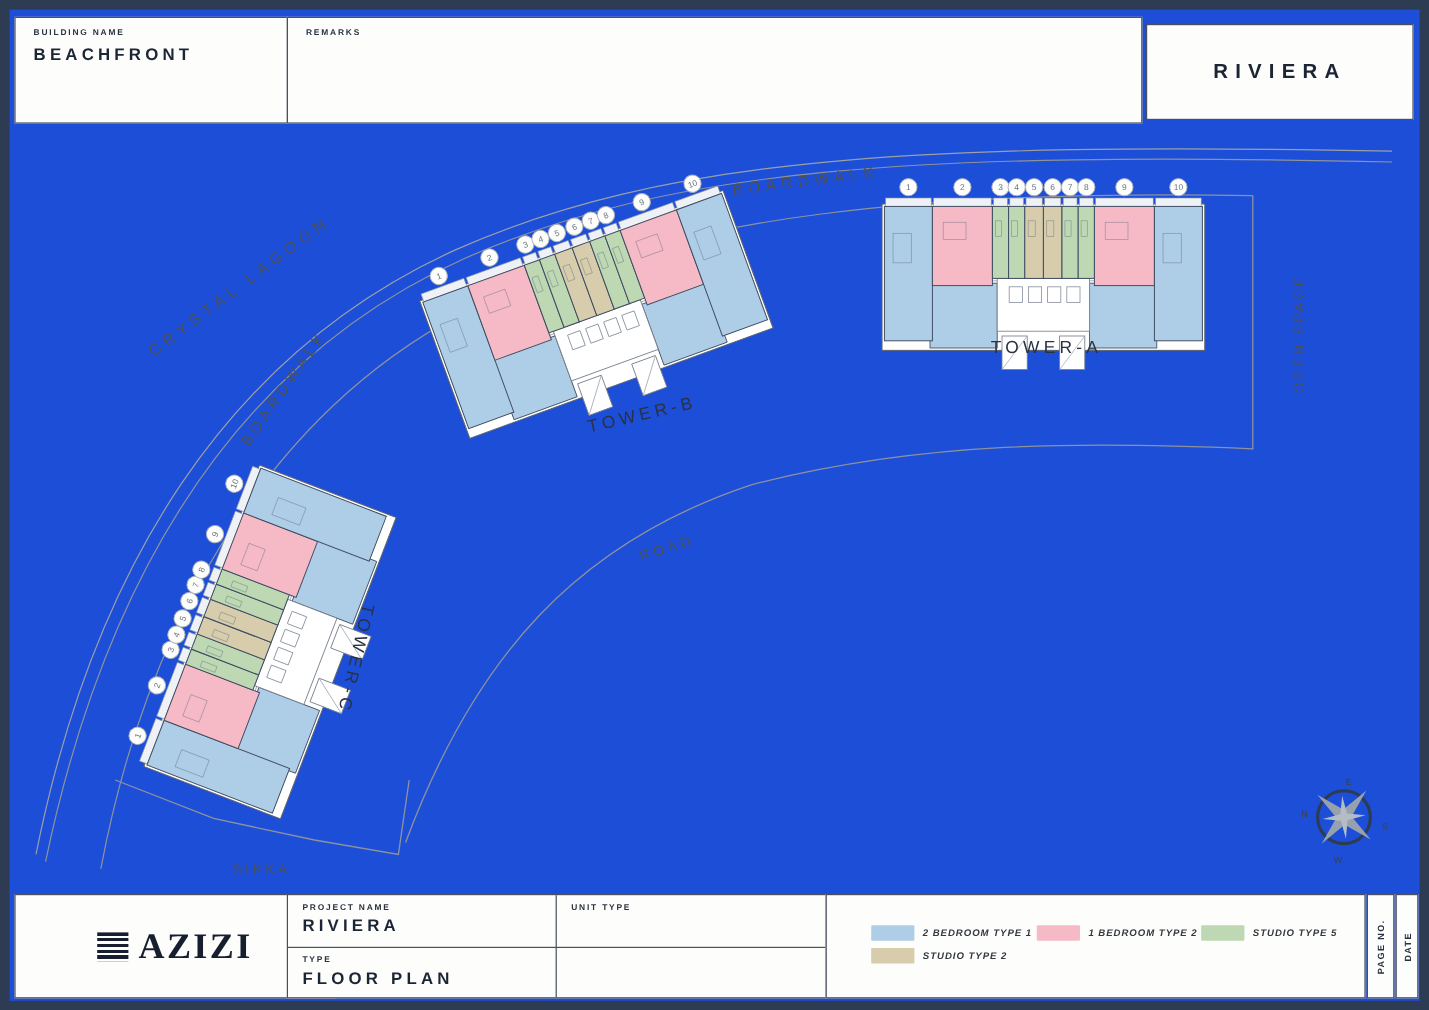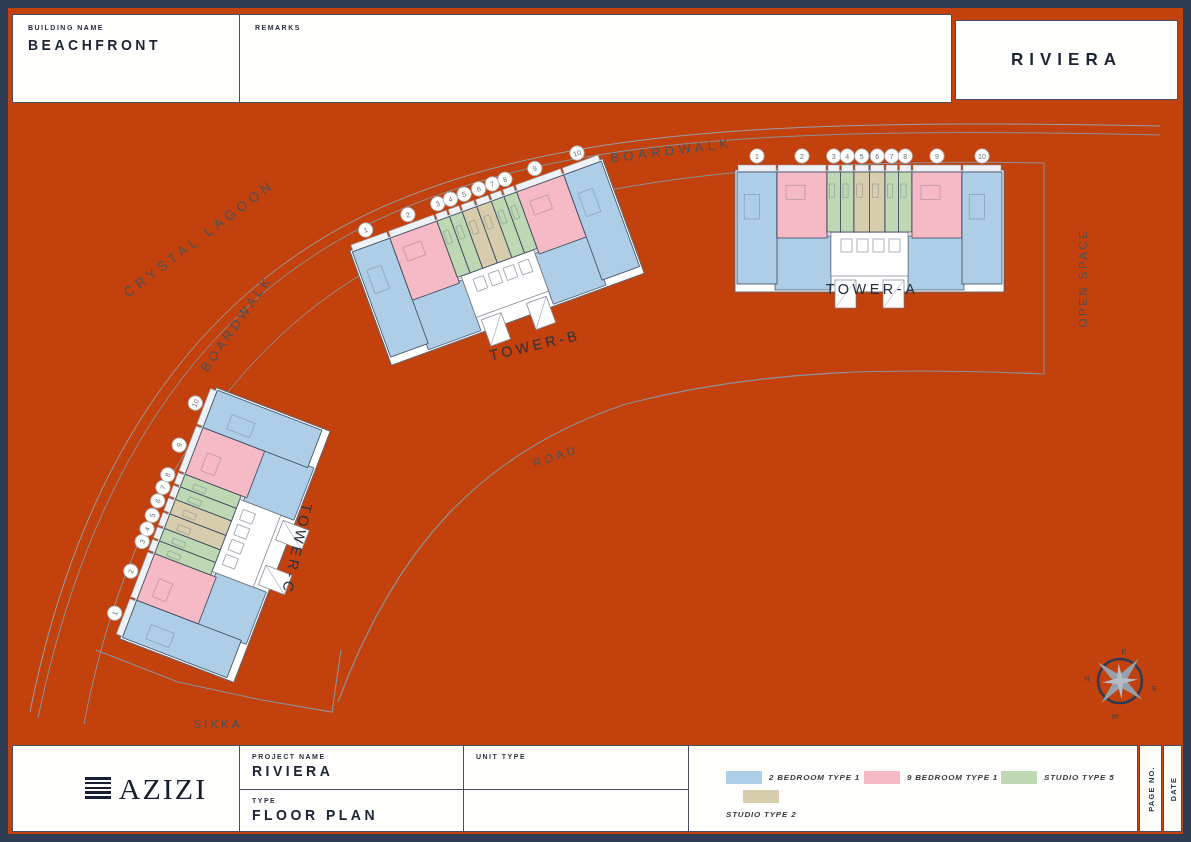--- a/index.html
+++ b/index.html
@@ -1,17 +1,17 @@
 <!DOCTYPE html>
 <html><head>
 <meta charset="utf-8">
 <style>
   html,body{margin:0;padding:0;}
   body{width:1191px;height:842px;font-family:"Liberation Sans",sans-serif;background:#2d3c53;position:relative;}
-  .page{position:absolute;left:8px;top:8px;right:8px;bottom:8px;background:#c2410c;overflow:hidden;}
+  .page{position:absolute;left:8px;top:8px;right:8px;bottom:8px;background:#1d4ed8;overflow:hidden;}
   .box{position:absolute;border:1px solid #474f60;background:#fdfdfb;box-sizing:border-box;}
   .tiny-label{font-size:7px;font-weight:bold;letter-spacing:1.5px;color:#2a3242;}
   .big-value{font-size:14px;letter-spacing:3.5px;color:#1c2535;font-weight:600;margin-top:6px;}
   .riviera-title{display:flex;align-items:center;justify-content:center;font-size:17px;letter-spacing:6px;color:#1c2535;font-weight:600;}
   .cell{position:absolute;box-sizing:border-box;padding:7px 0 0 12px;}
   .legend-item{position:absolute;display:flex;align-items:center;gap:7px;text-align:center;}
   .legend-swatch{width:36px;height:13px;border-radius:1px;}
   .legend-text{font-size:8px;font-weight:bold;font-style:italic;letter-spacing:0.8px;color:#33393f;}
   .vcol{position:absolute;border:1px solid #474f60;background:#fdfdfb;box-sizing:border-box;}
   .vtext{position:absolute;left:50%;top:50%;transform:translate(-50%,-50%) rotate(-90deg);white-space:nowrap;font-size:7.5px;font-weight:bold;letter-spacing:1.2px;color:#2a3242;}
@@ -257,21 +257,21 @@
       <circle cx="1120" cy="681" r="22" fill="none" stroke="#2d3c53" stroke-width="2.6"></circle>
       <path transform="translate(1120,681) rotate(40)" d="M0,-29 L4.5,-4.5 L29,0 L4.5,4.5 L0,29 L-4.5,4.5 L-29,0 L-4.5,-4.5 Z" fill="#97a1ad"></path>
       <path transform="translate(1120,681) rotate(85) scale(0.62)" d="M0,-29 L4.5,-4.5 L29,0 L4.5,4.5 L0,29 L-4.5,4.5 L-29,0 L-4.5,-4.5 Z" fill="#b4bcc6"></path>
       <text x="1124" y="654" text-anchor="middle" font-size="7.5" fill="#3a414b">E</text>
       <text x="1087" y="681" text-anchor="middle" font-size="7.5" fill="#3a414b">N</text>
       <text x="1154" y="691" text-anchor="middle" font-size="7.5" fill="#3a414b">S</text>
       <text x="1115" y="719" text-anchor="middle" font-size="7.5" fill="#3a414b">W</text>
     </g>
   </svg>
 
-  <div class="box" style="left:4px;top:737px;width:268px;height:87px;">
+  <div class="box" style="left:4px;top:737px;width:268px;height:87px;font-weight:bold;">
     <div class="azizi-wrap">
       <div class="azizi-bars"></div>
       <div class="azizi-word">AZIZI</div>
     </div>
   </div>
 
   <div class="box" style="left:231px;top:737px;width:450px;height:87px;">
     <div style="position:absolute;left:223px;top:0;bottom:0;width:1px;background:#474f60;"></div>
     <div style="position:absolute;left:0;right:0;top:43px;height:1px;background:#474f60;"></div>
     <div class="cell" style="left:0;top:0;width:223px;height:43px;">
@@ -288,27 +288,27 @@
   </div>
 
   <div class="box" style="left:680px;top:737px;width:450px;height:87px;">
     <div id="legend-items" style="position:relative;width:100%;height:100%;">
         <div class="legend-item" style="left: 37px; top: 25px;">
           <div class="legend-swatch" style="background: rgb(174, 205, 230);"></div>
           <span class="legend-text">2 BEDROOM TYPE 1</span>
         </div>
         <div class="legend-item" style="left: 175px; top: 25px;">
           <div class="legend-swatch" style="background: rgb(245, 186, 198);"></div>
-          <span class="legend-text">9 BEDROOM TYPE 1</span>
+          <span class="legend-text">1 BEDROOM TYPE 2</span>
         </div>
         <div class="legend-item" style="left: 312px; top: 25px;">
           <div class="legend-swatch" style="background: rgb(189, 216, 178);"></div>
           <span class="legend-text">STUDIO TYPE 5</span>
         </div>
-        <div class="legend-item" style="left: 37px; top: 44px; flex-direction: column;">
+        <div class="legend-item" style="left: 37px; top: 44px;">
           <div class="legend-swatch" style="background: rgb(215, 205, 173);"></div>
           <span class="legend-text">STUDIO TYPE 2</span>
         </div>
       </div>
   </div>
 
   <div class="vcol" style="left:1131px;top:737px;width:23px;height:87px;">
     <div class="vtext">PAGE NO.</div>
   </div>
   <div class="vcol" style="left:1155px;top:737px;width:19px;height:87px;">

